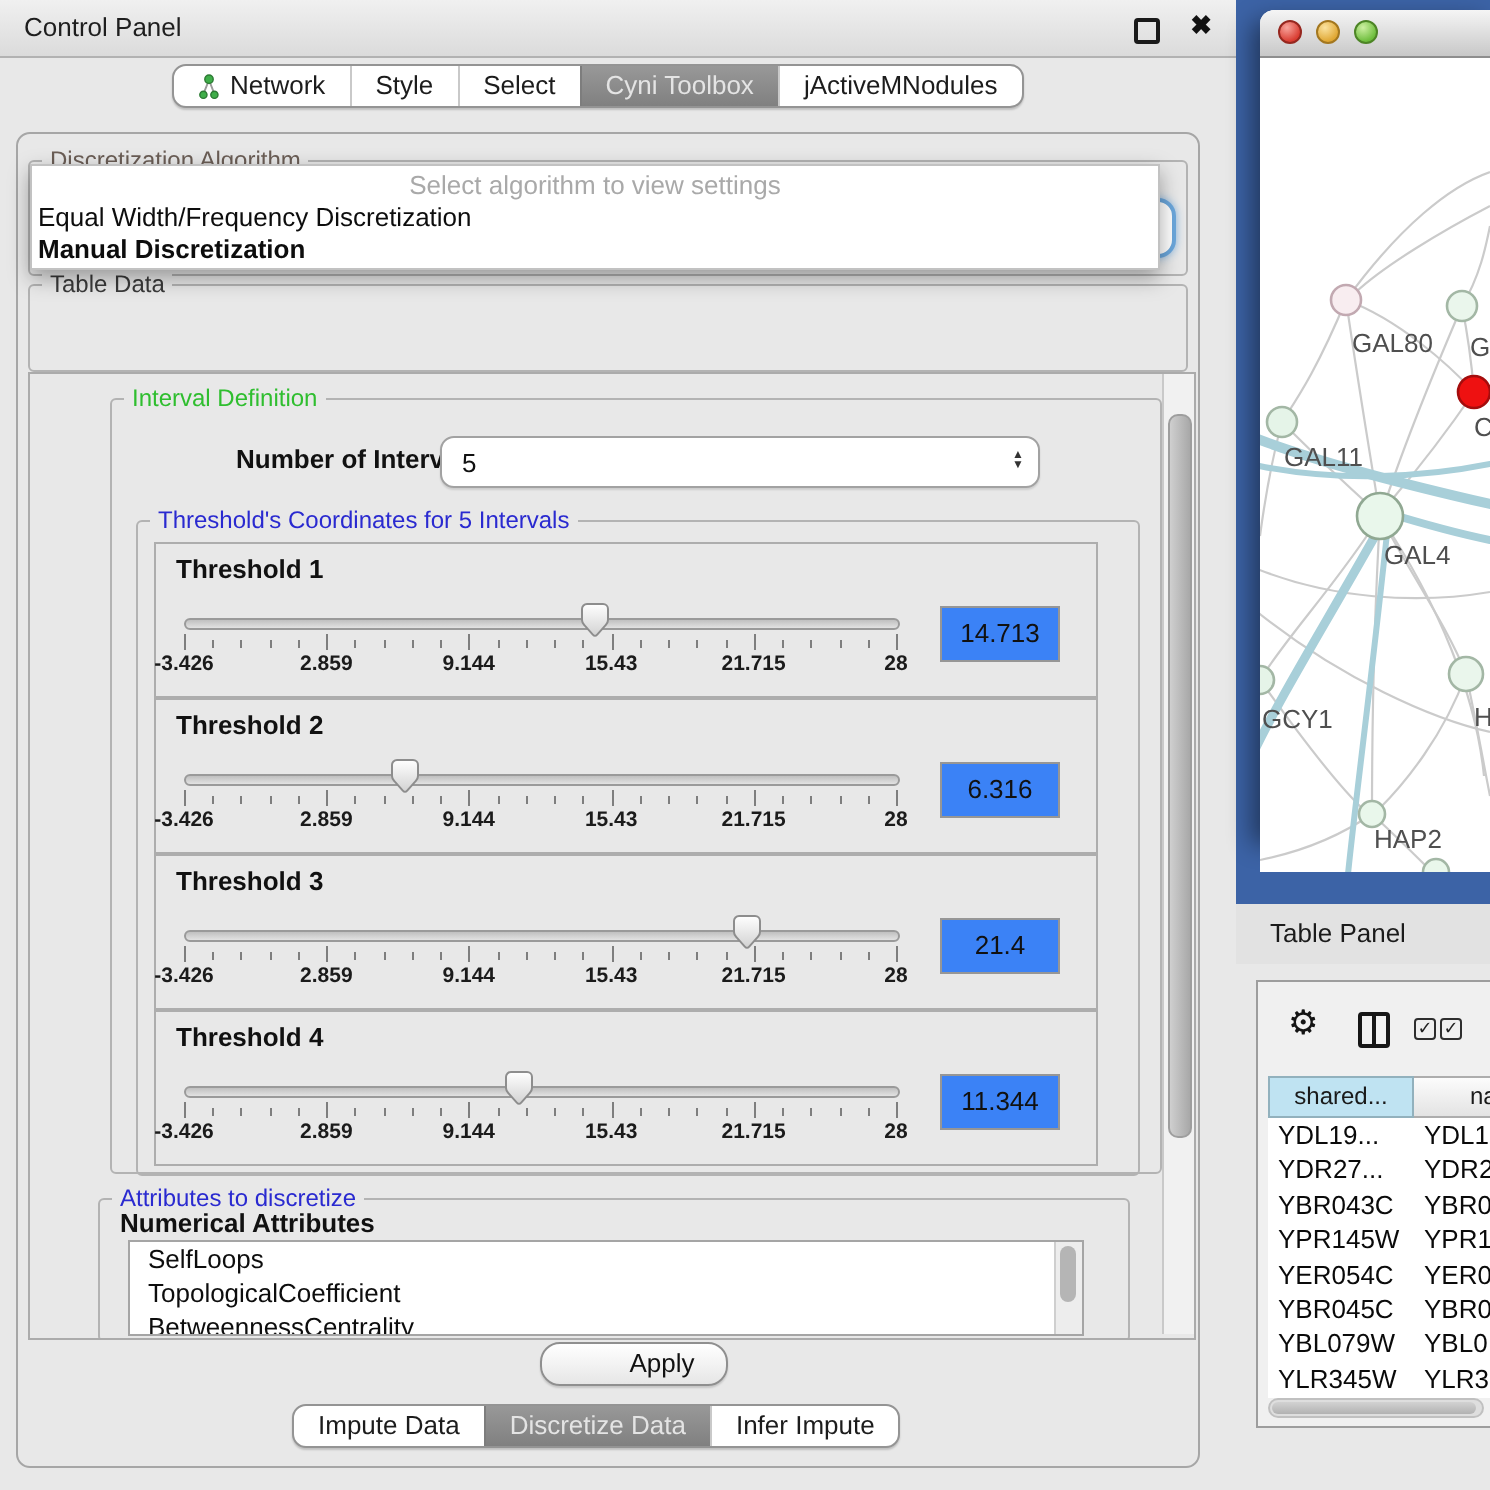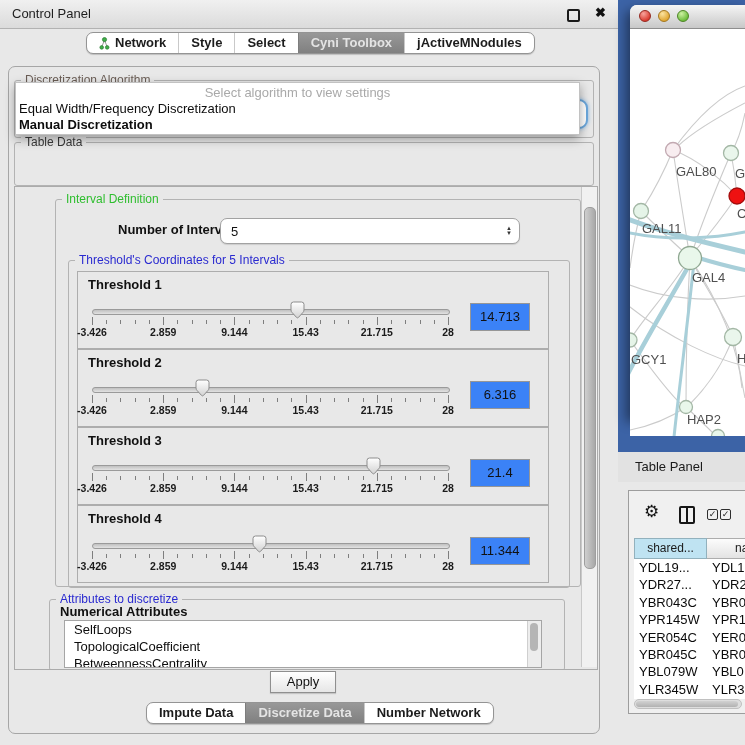--- a/index.html
+++ b/index.html
@@ -8,21 +8,21 @@
   #app{position:relative;width:745px;height:745px;}
 
   
   #left-pane{position:absolute;left:0;top:0;width:618px;height:745px;background:#e8e8e8;border-right:1px solid #c6c6c6;}
   #cp-titlebar{position:absolute;left:0;top:0;width:618px;height:28px;background:linear-gradient(#f0f0f0,#dbdbdb);border-bottom:1px solid #b2b2b2;}
   #cp-title{position:absolute;left:12px;top:0;line-height:28px;font-size:13px;color:#1e1e1e;}
   #cp-float{position:absolute;right:38px;top:9px;width:9px;height:9px;border:2px solid #1a1a1a;border-radius:2px;background:transparent;}
   #cp-close{position:absolute;right:12px;top:5px;font-size:13px;font-weight:bold;color:#111;}
 
   .seg-tabs{display:inline-flex;border:1px solid #949494;border-radius:7px;background:#fff;overflow:hidden;
-            height:20px;line-height:20px;font-size:13px;font-weight:bold;color:#1c1c1c;box-shadow:0 1px 1px rgba(0,0,0,.18);}
+            height:20px;line-height:20px;font-size:13px;font-weight:normal;color:#1c1c1c;box-shadow:0 1px 1px rgba(0,0,0,.18);}
   .seg-tabs .seg{padding:0 12px;border-left:1px solid #c9c9c9;display:flex;align-items:center;gap:5px;white-space:nowrap;}
   .seg-tabs .seg:first-child{border-left:none;}
   .seg-tabs .seg.sel{background:linear-gradient(#989898,#808080);color:#e4e4e4;border-left-color:#7d7d7d;}
   #top-tabs{position:absolute;left:86px;top:32px;}
   #bottom-tabs{position:absolute;left:146px;top:702px;}
 
   #outer-box{position:absolute;left:8px;top:66px;width:590px;height:666px;border:1px solid #a6a6a6;border-radius:7px;background:#e8e8e8;}
 
   .group{position:absolute;border:1px solid #b3b3b3;border-radius:3px;}
   .gtitle{position:absolute;top:-8px;left:6px;background:#e8e8e8;padding:0 4px;font-size:12px;white-space:nowrap;}
@@ -67,22 +67,22 @@
         font-size:13px;text-align:center;line-height:26px;color:#111;}
 
   #attrs-group{left:34px;top:412px;width:514px;height:70px;}
   #attrs-heading{position:absolute;left:10px;top:4px;font-size:13px;font-weight:bold;color:#111;}
   #attrs-list{position:absolute;left:14px;top:20px;width:476px;height:46px;background:#fff;border:1px solid #a5a5a5;overflow:hidden;}
   .attr-item{font-size:13px;line-height:17px;padding-left:9px;color:#0d0d0d;white-space:nowrap;}
   #al-vscroll{position:absolute;right:0;top:0;width:13px;height:46px;background:#ededed;border-left:1px solid #cfcfcf;}
   #al-vthumb{position:absolute;left:2px;top:2px;width:8px;height:28px;border-radius:4px;background:#b5b5b5;}
 
   #apply-btn{position:absolute;left:270px;top:671px;width:64px;height:20px;background:linear-gradient(#ffffff,#e6e6e6);
-             border:1px solid #8f8f8f;border-radius:0;font-size:13px;text-align:center;line-height:20px;color:#111;
-             box-shadow:0 1px 1px rgba(0,0,0,.15);}
+             border:1px solid #8f8f8f;border-radius:10px;font-size:13px;text-align:center;line-height:20px;color:#111;
+             box-shadow:0 1px 1px rgba(0,0,0,.15);padding-left:28px;}
 
   
   #right-pane{position:absolute;left:618px;top:0;width:127px;height:745px;background:#e8e8e8;}
   #desktop{position:absolute;left:0;top:0;width:127px;height:452px;background:#3c63a6;}
   #net-window{position:absolute;left:12px;top:5px;width:115px;height:412px;background:#fff;border-radius:7px 0 0 0;
               box-shadow:-4px 5px 12px rgba(0,0,0,.45);}
   #net-titlebar{position:relative;height:23px;background:linear-gradient(#f5f5f5,#c8c8c8);border-bottom:1px solid #8e8e8e;border-radius:7px 0 0 0;}
   .light{position:absolute;top:5px;width:12px;height:12px;border-radius:50%;box-sizing:border-box;}
   #light-red{left:9px;background:radial-gradient(circle at 35% 28%,#f8a49c,#d93c31 72%);border:1px solid #96271f;}
   #light-yellow{left:28px;background:radial-gradient(circle at 35% 28%,#fbe3a0,#e0a733 72%);border:1px solid #a3771f;}
@@ -387,21 +387,21 @@
     <div id="apply-btn">Apply</div>
 
     <div id="bottom-tabs" class="seg-tabs">
         <div class="seg">
           <span>Impute Data</span>
         </div>
         <div class="seg sel">
           <span>Discretize Data</span>
         </div>
         <div class="seg">
-          <span>Number Network</span>
+          <span>Infer Impute</span>
         </div>
       </div>
   </div>
 
   <div id="right-pane">
     <div id="desktop">
       <div id="net-window">
         <div id="net-titlebar">
           <div class="light" id="light-red"></div>
           <div class="light" id="light-yellow"></div>

